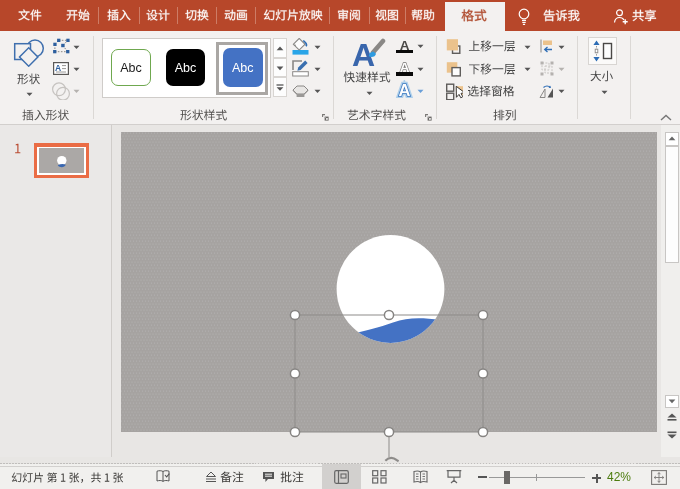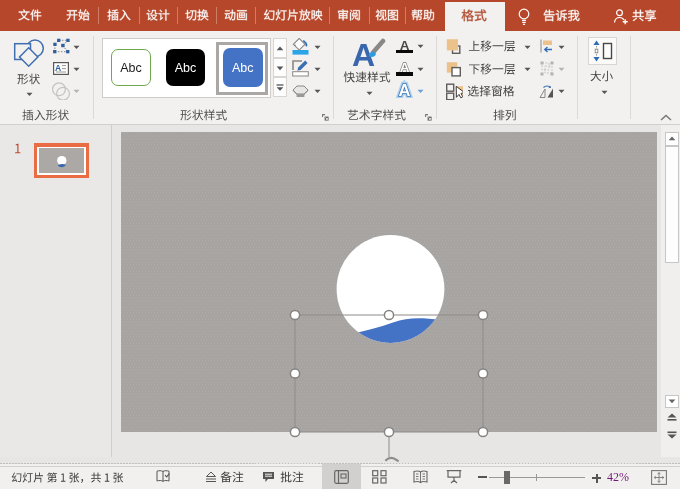--- a/index.html
+++ b/index.html
@@ -408,16 +408,16 @@
 <path d="M0.7 0.7h14.6M2 0.7h12v6.5H2zM8 7.2v3M5 13l3-2.8L11 13" fill="none" stroke="#666" stroke-width="1.2"></path>
   </svg>
 <div class="abs" style="left:478px;top:475.5px;width:9px;height:2px;background:#555"></div>
 <div class="abs" style="left:489px;top:477px;width:96px;height:1px;background:#999"></div>
 <div class="abs" style="left:536px;top:474px;width:1px;height:7px;background:#999"></div>
 <div class="abs" style="left:503.5px;top:471px;width:6px;height:13px;background:#6a6866"></div>
 <div class="abs" style="left:592px;top:473px;width:10px;height:10px">
     <div style="position:absolute;left:0;top:4px;width:9px;height:2px;background:#555"></div>
     <div style="position:absolute;left:3.5px;top:0.5px;width:2px;height:9px;background:#555"></div>
   </div>
-<div class="abs" style="left:607px;top:470px;width:34px;font-size:12px;color:#701a75;font-family:Liberation Serif, serif">42%</div>
+<div class="abs" style="left:607px;top:470px;width:34px;font-size:12px;color:#4d7c0f;font-family:Liberation Sans, sans-serif">42%</div>
 <svg class="abs" style="left:651px;top:470px" width="16" height="15" viewBox="0 0 16 15">
 <rect x="0.6" y="0.6" width="14.8" height="13.8" fill="none" stroke="#7a7876" stroke-width="1.1"></rect>
 <path d="M8 2.6v9.8M3.2 7.5h9.6M8 2.6l-1.4 1.6M8 2.6l1.4 1.6M8 12.4l-1.4-1.6M8 12.4l1.4-1.6M3.2 7.5l1.6-1.4M3.2 7.5l1.6 1.4M12.8 7.5l-1.6-1.4M12.8 7.5l-1.6 1.4" stroke="#7a7876" stroke-width="0.9" fill="none"></path>
   </svg>
 </body></html>

